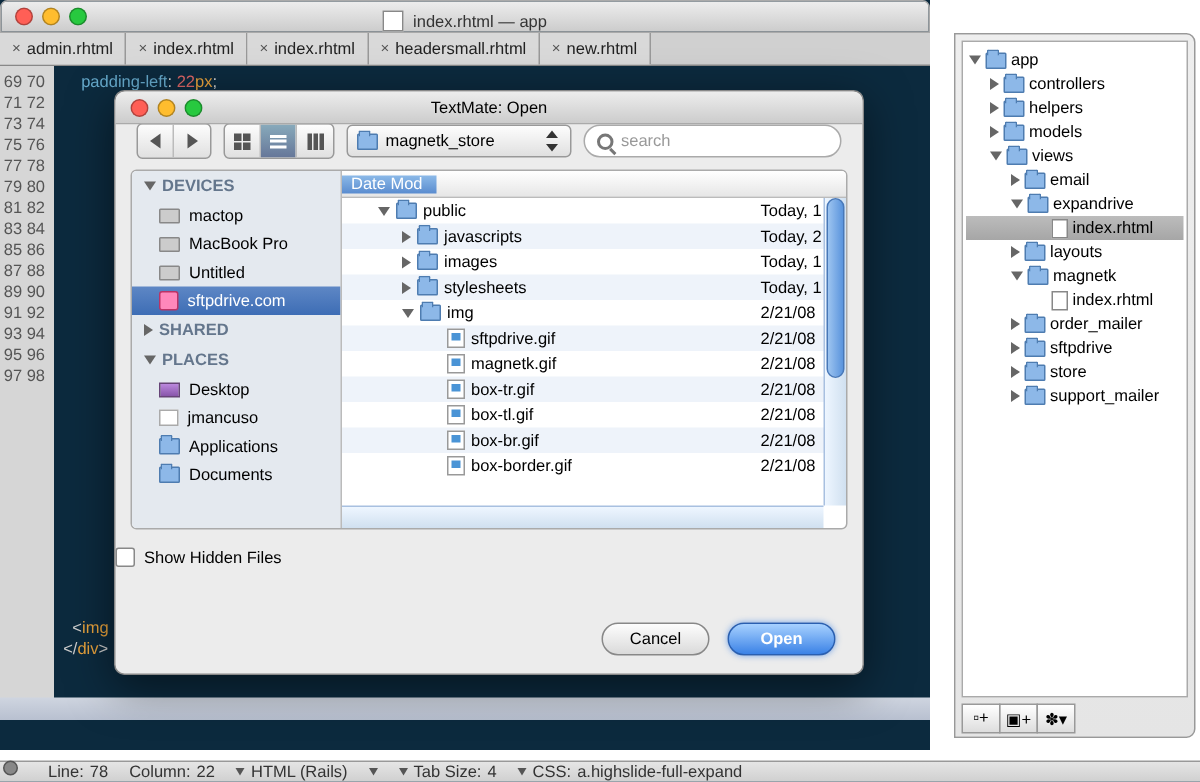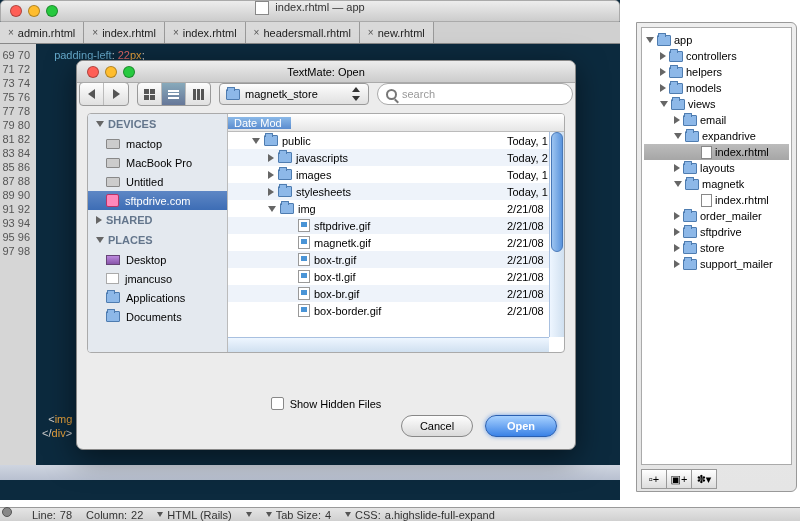--- a/index.html
+++ b/index.html
@@ -1,20 +1,20 @@
 <!DOCTYPE html>
 <html><head>
 <meta charset="utf-8">
 <style>
   * { box-sizing: border-box; margin: 0; padding: 0; font-family: "Lucida Grande", Arial, sans-serif; font-size: 11px; }
   body { width: 800px; height: 521px; position: relative; overflow: hidden; background: #fff; }
 
   
   .editor-win { position:absolute; left:0; top:0; width:620px; height:500px; background:#0c2a3e; }
-  .editor-titlebar { height:22px; background:linear-gradient(#ededed,#cccccc); border:1px solid #aaa; border-radius:5px 5px 0 0; display:flex; align-items:flex-start; justify-content:center; }
+  .editor-titlebar { height:22px; background:linear-gradient(#ededed,#cccccc); border:1px solid #aaa; border-radius:5px 5px 0 0; display:flex; align-items:flex-end; justify-content:center; }
   .mac-buttons { position:absolute; left:10px; top:5px; display:flex; gap:6px; }
   .mac-btn { width:12px; height:12px; border-radius:50%; border:1px solid rgba(0,0,0,0.3); }
   .mac-red{background:#ff5f56;} .mac-yellow{background:#ffbd2e;} .mac-green{background:#27c93f;}
   .title-icon { width:14px; height:14px; background:#fff; border:1px solid #888; margin-right:6px;}
   .editor-title { color:#333; }
   .editor-tabs { height:22px; background:#d0d0d0; display:flex; border-bottom:1px solid #888;}
   .etab { height:100%; padding:3px 8px; border-right:1px solid #999; display:flex; align-items:center; background:#d9d9d9; color:#222; gap:4px;}
   .etab .x { font-size:10px; color:#555;}
   .code-area { position:absolute; top:44px; left:0; right:0; bottom:20px; background:#0c2a3e; color:#ccc; font-family:Monaco,monospace; font-size:11px;}
   .gutter { position:absolute; left:0; top:0; bottom:0; width:36px; background:#d6d6d6; color:#555; text-align:right; padding:4px 6px 0 0; line-height:14px;}
@@ -34,21 +34,21 @@
   .tree .row { display:flex; align-items:center; height:16px; gap:3px; cursor:default;}
   .tree .sel { background:linear-gradient(#bcbcbc,#a6a6a6); color:#000;}
   .disclose { width:0;height:0;border-top:4px solid transparent;border-bottom:4px solid transparent;border-left:6px solid #666; }
   .disclose.open { border-left:4px solid transparent;border-right:4px solid transparent;border-top:6px solid #666;border-bottom:none;width:0;height:0; }
   .folder-icon { width:14px;height:11px;background:#8db8e8;border:1px solid #4e7cb0;border-radius:1px;position:relative;}
   .folder-icon::before{content:"";position:absolute;top:-3px;left:0;width:6px;height:3px;background:#8db8e8;border:1px solid #4e7cb0;border-bottom:none;border-radius:1px 1px 0 0;}
   .file-icon { width:11px;height:13px;background:#fff;border:1px solid #888;}
   .ind0{padding-left:2px;} .ind1{padding-left:16px;} .ind2{padding-left:30px;} .ind3{padding-left:44px;}
   .dlg{position:absolute;left:76px;top:60px;width:500px;height:390px;background:#ececec;border:1px solid #888;border-radius:7px;box-shadow:0 8px 30px rgba(0,0,0,0.5);}
   .dlg-titlebar{height:22px;background:linear-gradient(#ededed,#cccccc);border-radius:7px 7px 0 0;border-bottom:1px solid #aaa;display:flex;align-items:center;justify-content:center;position:relative;}
-  .dlg-toolbar{height:22px;display:flex;align-items:center;padding:0 2px;gap:8px;}
+  .dlg-toolbar{height:22px;display:flex;align-items:center;padding:0 14px;gap:8px;}
   .nav-seg{display:flex;background:linear-gradient(#fdfdfd,#e0e0e0);border:1px solid #999;border-radius:4px;overflow:hidden;}
   .nav-btn{width:24px;height:22px;display:flex;align-items:center;justify-content:center;border-right:1px solid #bbb;}
   .nav-btn:last-child{border-right:none;}
   .view-seg{display:flex;background:linear-gradient(#fdfdfd,#e0e0e0);border:1px solid #999;border-radius:4px;overflow:hidden;}
   .view-btn{width:24px;height:22px;display:flex;align-items:center;justify-content:center;border-right:1px solid #bbb;}
   .view-btn.active{background:linear-gradient(#8ab,#679);color:#fff;}
   .view-btn:last-child{border-right:none;}
   .path-popup{flex:0 0 150px;height:22px;background:linear-gradient(#fdfdfd,#e0e0e0);border:1px solid #999;border-radius:4px;display:flex;align-items:center;padding:0 6px;gap:5px;}
   .path-popup .arrows{margin-left:auto;width:12px;height:14px;position:relative;}
   .path-popup .arrows::before{content:"";position:absolute;top:0;left:2px;border-left:4px solid transparent;border-right:4px solid transparent;border-bottom:5px solid #333;}
@@ -75,21 +75,21 @@
   .fp-row{height:17px;display:flex;align-items:center;}
   .fp-row:nth-child(even){background:#eef3fa;}
   .fp-row .cn{flex:1;display:flex;align-items:center;gap:4px;}
   .fp-row .cd{flex:0 0 63px;padding-left:6px;}
   .gif-icon{width:12px;height:13px;background:#fff;border:1px solid #999;position:relative;}
   .gif-icon::after{content:"";position:absolute;top:2px;left:2px;right:2px;height:5px;background:#4a94d6;}
   .fp-vscroll{position:absolute;right:0;top:18px;bottom:15px;width:15px;background:linear-gradient(90deg,#eef6ff,#d0e0f0);border-left:1px solid #a8c0e0;}
   .fp-vthumb{position:absolute;left:1px;right:1px;top:0;height:120px;background:linear-gradient(90deg,#9dc4f0,#5a94dd);border-radius:6px;border:1px solid #4878b8;}
   .fp-hscroll{position:absolute;bottom:0;left:0;right:15px;height:15px;background:linear-gradient(#eef6ff,#d0e0f0);border-top:1px solid #a8c0e0;}
 
-  .show-hidden{position:absolute;top:304px;left:0;right:0;display:flex;justify-content:center;align-items:center;gap:6px;margin-top:32px;}
+  .show-hidden{position:absolute;top:304px;left:0;right:0;display:flex;align-items:center;gap:6px;}
   .checkbox{width:13px;height:13px;background:#fff;border:1px solid #888;border-radius:2px;}
   .dlg-footer{position:absolute;bottom:12px;right:18px;display:flex;gap:12px;}
   .aqua-btn{min-width:72px;height:22px;border-radius:11px;border:1px solid #888;background:linear-gradient(#fdfdfd,#dadada);display:flex;align-items:center;justify-content:center;cursor:pointer;}
   .aqua-btn.primary{background:linear-gradient(#a7d1ff,#3b82e6);border-color:#2a5fb0;color:#fff;font-weight:bold;box-shadow:0 0 4px rgba(60,130,230,0.7);}
   .editor-bottom-scroll{position:absolute;left:0;right:0;bottom:0;height:15px;background:linear-gradient(#cfd5e0,#b8c0d0);}
 
   .tri-r{width:0;height:0;border-top:5px solid transparent;border-bottom:5px solid transparent;border-left:7px solid #555;}
   .tri-l{width:0;height:0;border-top:5px solid transparent;border-bottom:5px solid transparent;border-right:7px solid #555;}
   .grid-icon{width:11px;height:11px;display:grid;grid-template-columns:1fr 1fr;grid-template-rows:1fr 1fr;gap:1px;}
   .grid-icon span{background:#555;}

